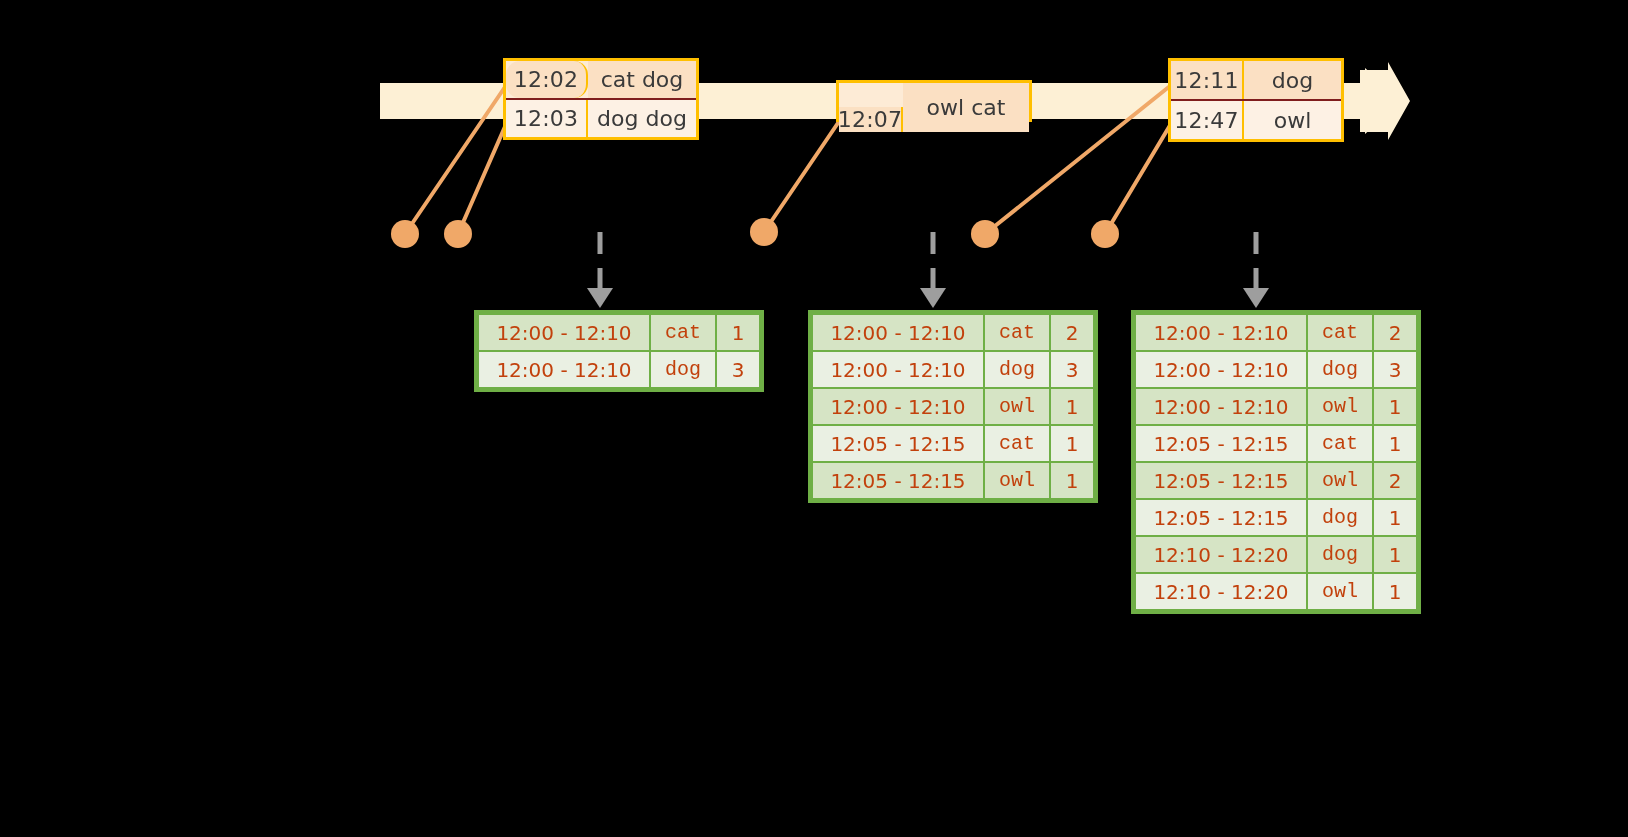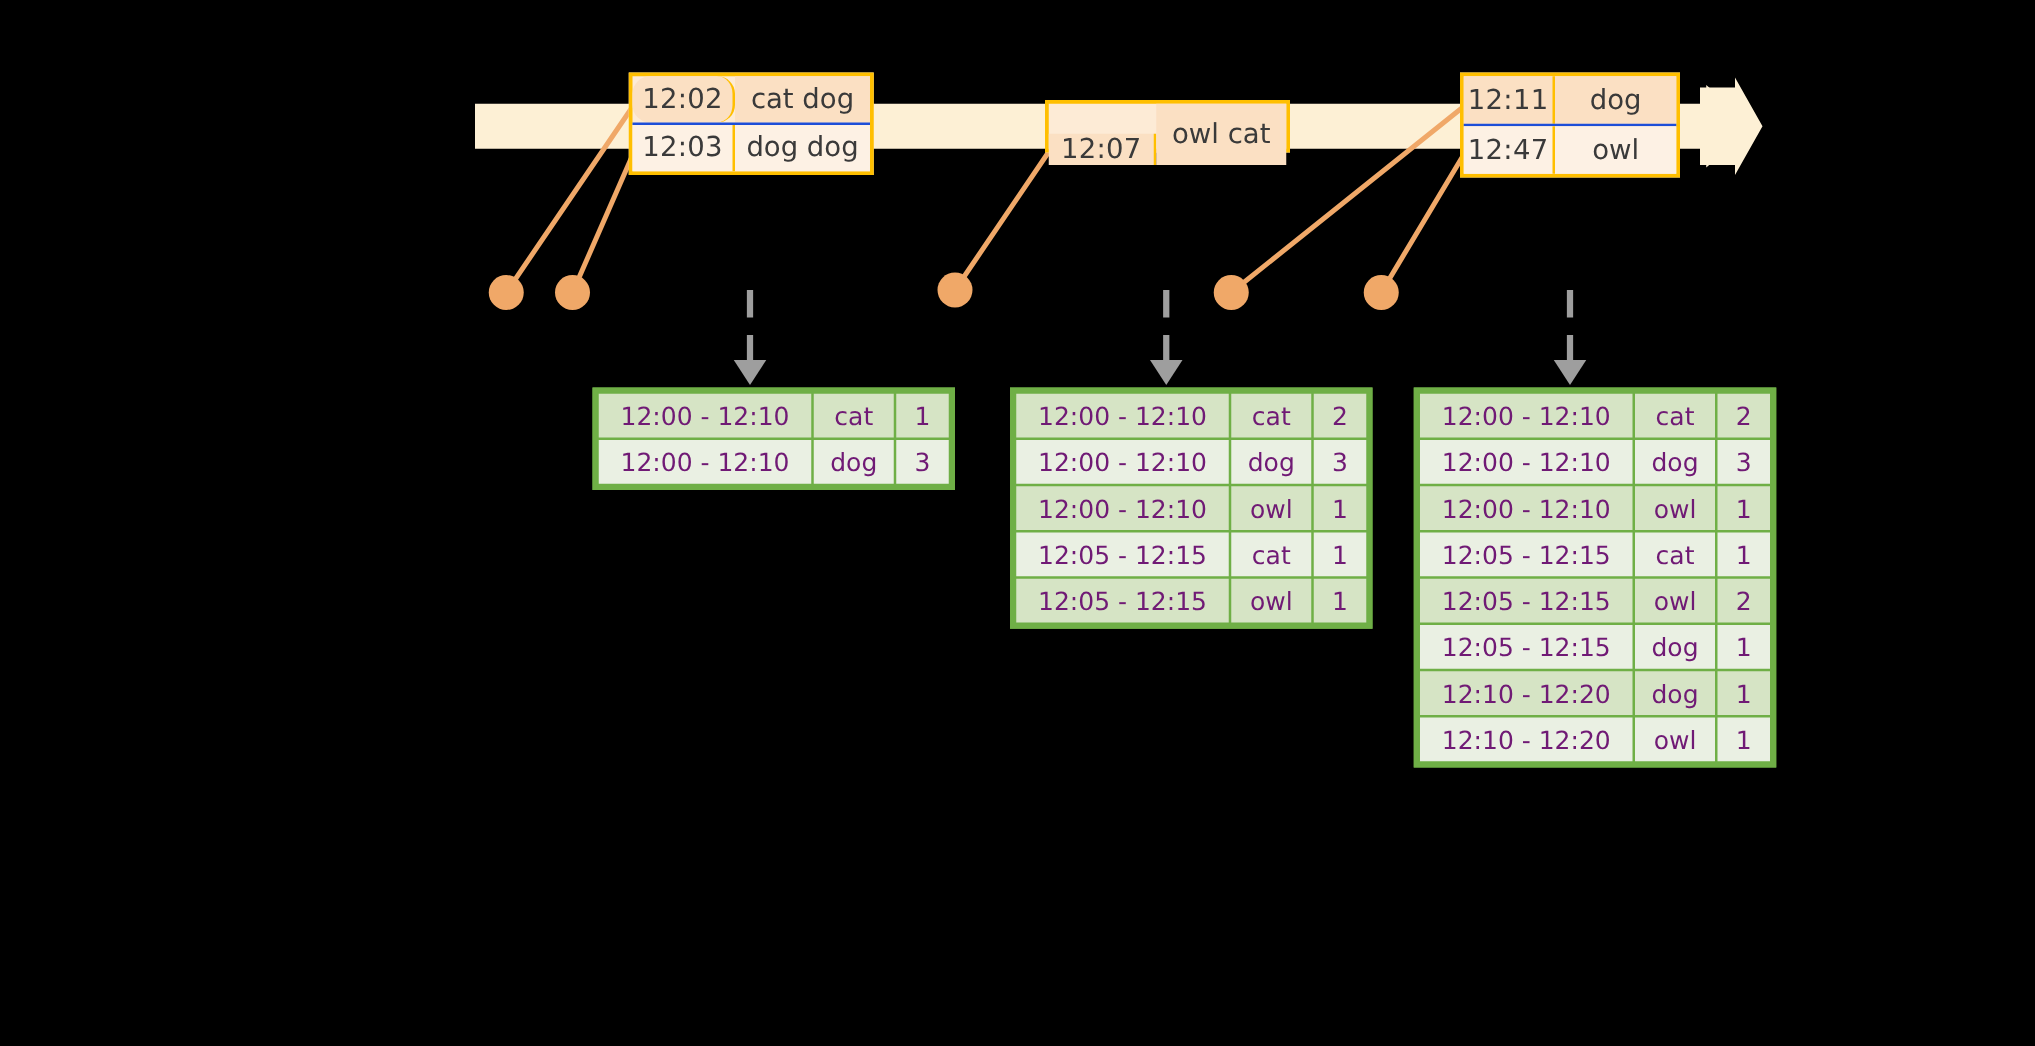--- a/index.html
+++ b/index.html
@@ -32,21 +32,21 @@
     display: flex;
     flex-direction: column;
     background: #FDEBD6;
   }
   .evt-row {
     display: flex;
     flex: 1 1 auto;
     align-items: stretch;
   }
   .evt-row + .evt-row {
-    border-top: 2px solid #1d4ed8;
+    border-top: 2px solid #7f1d1d;
   }
   .evt-time {
     display: flex;
     align-items: center;
     justify-content: center;
     border-right: 2px solid #FFBF00;
     box-sizing: border-box;
     font-size: 22px;
     color: #3a3a3a;
     letter-spacing: 0.2px;
@@ -75,26 +75,26 @@
   .res-row {
     display: flex;
     height: 37px;
     box-sizing: border-box;
   }
   .res-cell {
     display: flex;
     align-items: center;
     justify-content: center;
     font-size: 20px;
-    color: #701a75;
+    color: #c2410c;
     box-sizing: border-box;
     margin: 1px;
   }
   .res-window { width: 170px; }
-  .res-key    { width: 64px; }
+  .res-key    { width: 64px; font-family: Liberation Mono, monospace; }
   .res-count  { width: 42px; }
   .g-dark  { background: #D6E4C5; }
   .g-light { background: #EAF0E3; }
 </style>
 </head>
 <body>
 
 <div id="stage">
 
   <svg class="layer" viewBox="0 0 1628 837">
@@ -138,21 +138,21 @@
       <div class="evt-words shade-a">cat dog</div>
     </div>
     <div class="evt-row">
       <div class="evt-time shade-b" style="width:82px;">12:03</div>
       <div class="evt-words shade-b">dog dog</div>
     </div>
   </div>
 
   <div class="evt-box" style="left:836px; top:80px; width:196px; height:42px;">
     <div class="evt-row">
-      <div class="evt-time shade-a" style="width:86px;margin-top:24px;">12:07</div>
+      <div class="evt-time shade-a" style="width:64px;margin-top:24px;">12:07</div>
       <div class="evt-words shade-a">owl cat</div>
     </div>
   </div>
 
   <div class="evt-box" style="left:1168px; top:58px; width:176px; height:84px;">
     <div class="evt-row">
       <div class="evt-time shade-a" style="width:73px;">12:11</div>
       <div class="evt-words shade-a">dog</div>
     </div>
     <div class="evt-row">

